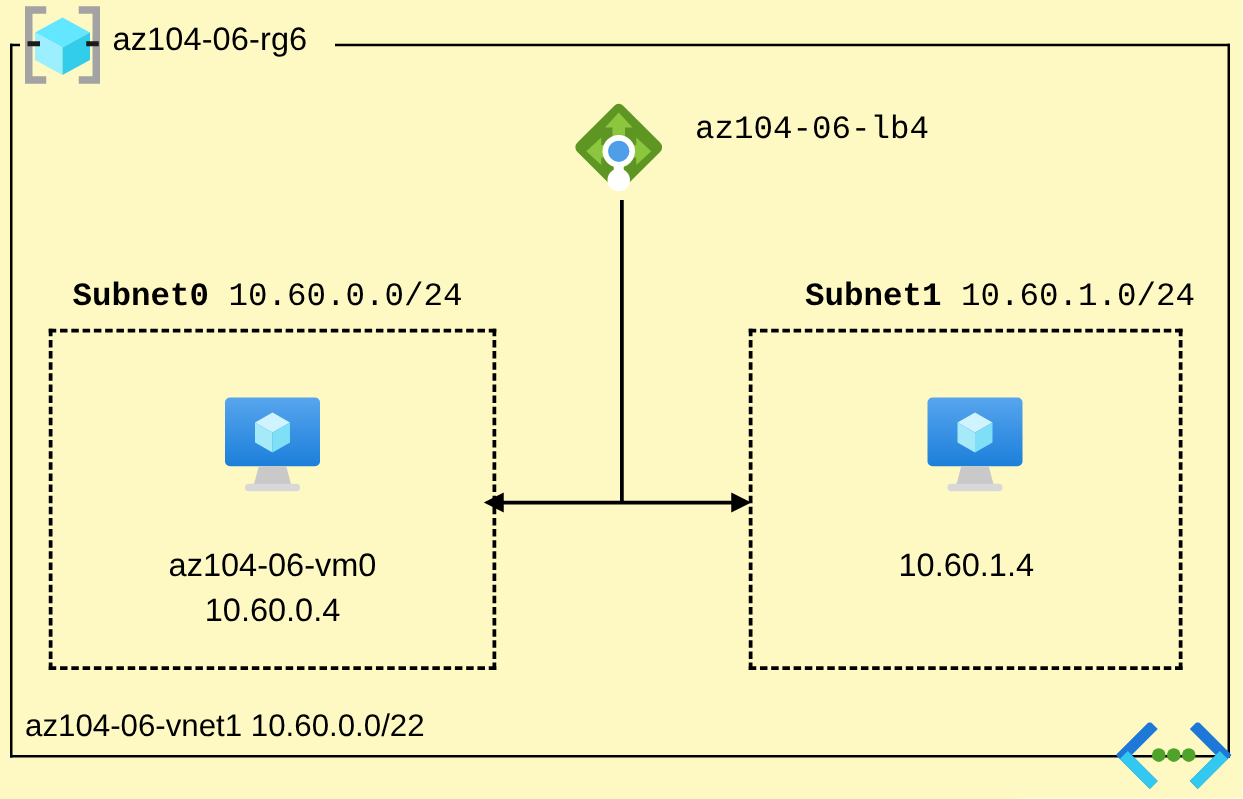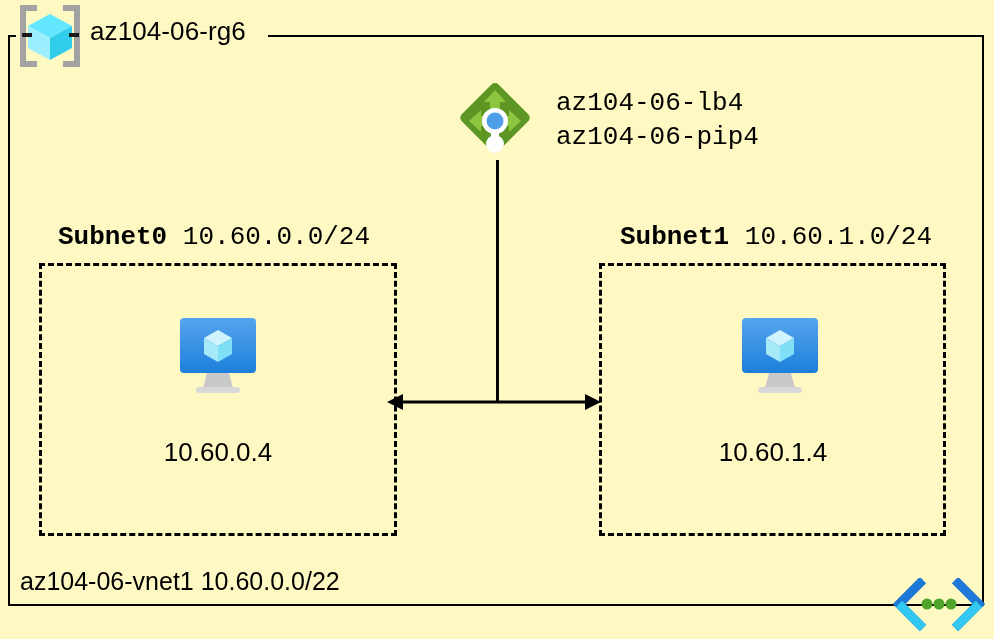--- a/index.html
+++ b/index.html
@@ -113,21 +113,21 @@
     white-space: nowrap;
     font-family: Liberation Mono, monospace;
   }
   .subnet-head .name {
     font-weight: bold;
   }
   .subnet-head .cidr {
     font-weight: normal;
   }
   .subnet0-head { left: 58px; top: 222px; }
-  .subnet1-head { left: 620px; top: 222px; }
+  .subnet1-head { left: 644px; top: 222px; }
 
   
   .subnet-box {
     position: absolute;
     border: 3px dashed #000000;
     box-sizing: border-box;
   }
   .subnet0-box { left: 39px;  top: 263px; width: 358px; height: 273px; }
   .subnet1-box { left: 599px; top: 263px; width: 347px; height: 273px; }
 
@@ -216,21 +216,20 @@
         <circle cx="39" cy="45" r="13" fill="#ffffff"></circle>
         <rect x="35" y="45" width="8" height="20" fill="#ffffff"></rect>
         <circle cx="39" cy="68" r="9" fill="#ffffff"></circle>
         <circle cx="39" cy="45" r="8.5" fill="#4E9FE8"></circle>
       </g>
     </svg>
   </div>
 
   <div class="lb-labels">
     <div>az104-06-lb4</div>
-    <div>az104-06-pip4</div>
   </div>
   <div class="lb-stem"></div>
 
   <div class="subnet-head subnet0-head">
     <span class="name">Subnet0</span><span>&nbsp;</span><span class="cidr">10.60.0.0/24</span>
   </div>
 
   <div class="subnet-head subnet1-head">
     <span class="name">Subnet1</span><span>&nbsp;</span><span class="cidr">10.60.1.0/24</span>
   </div>
@@ -248,20 +247,21 @@
       </defs>
       <rect x="6" y="4" width="76" height="55" rx="4" fill="url(#mon0)"></rect>
       <polygon points="44,16 58,24 44,32 30,24" fill="#CFF4FD"></polygon>
       <polygon points="30,24 44,32 44,48 30,40" fill="#A6E9F9"></polygon>
       <polygon points="58,24 58,40 44,48 44,32" fill="#7FDFF7"></polygon>
       <polygon points="33,59 55,59 59,74 29,74" fill="#C9C9C9"></polygon>
       <rect x="22" y="73" width="44" height="6" rx="3" fill="#D8D8D8"></rect>
     </svg>
   </div>
   <div class="vm-labels vm0-labels">
+    <div>az104-06-vm0</div>
     <div>10.60.0.4</div>
   </div>
 
   <div class="vm-icon vm1-icon">
     <svg width="88" height="82" viewBox="0 0 88 82">
       <defs>
         <linearGradient id="mon1" x1="0" y1="0" x2="0" y2="1">
           <stop offset="0%" stop-color="#57A5EE"></stop>
           <stop offset="100%" stop-color="#1C7FDA"></stop>
         </linearGradient>

